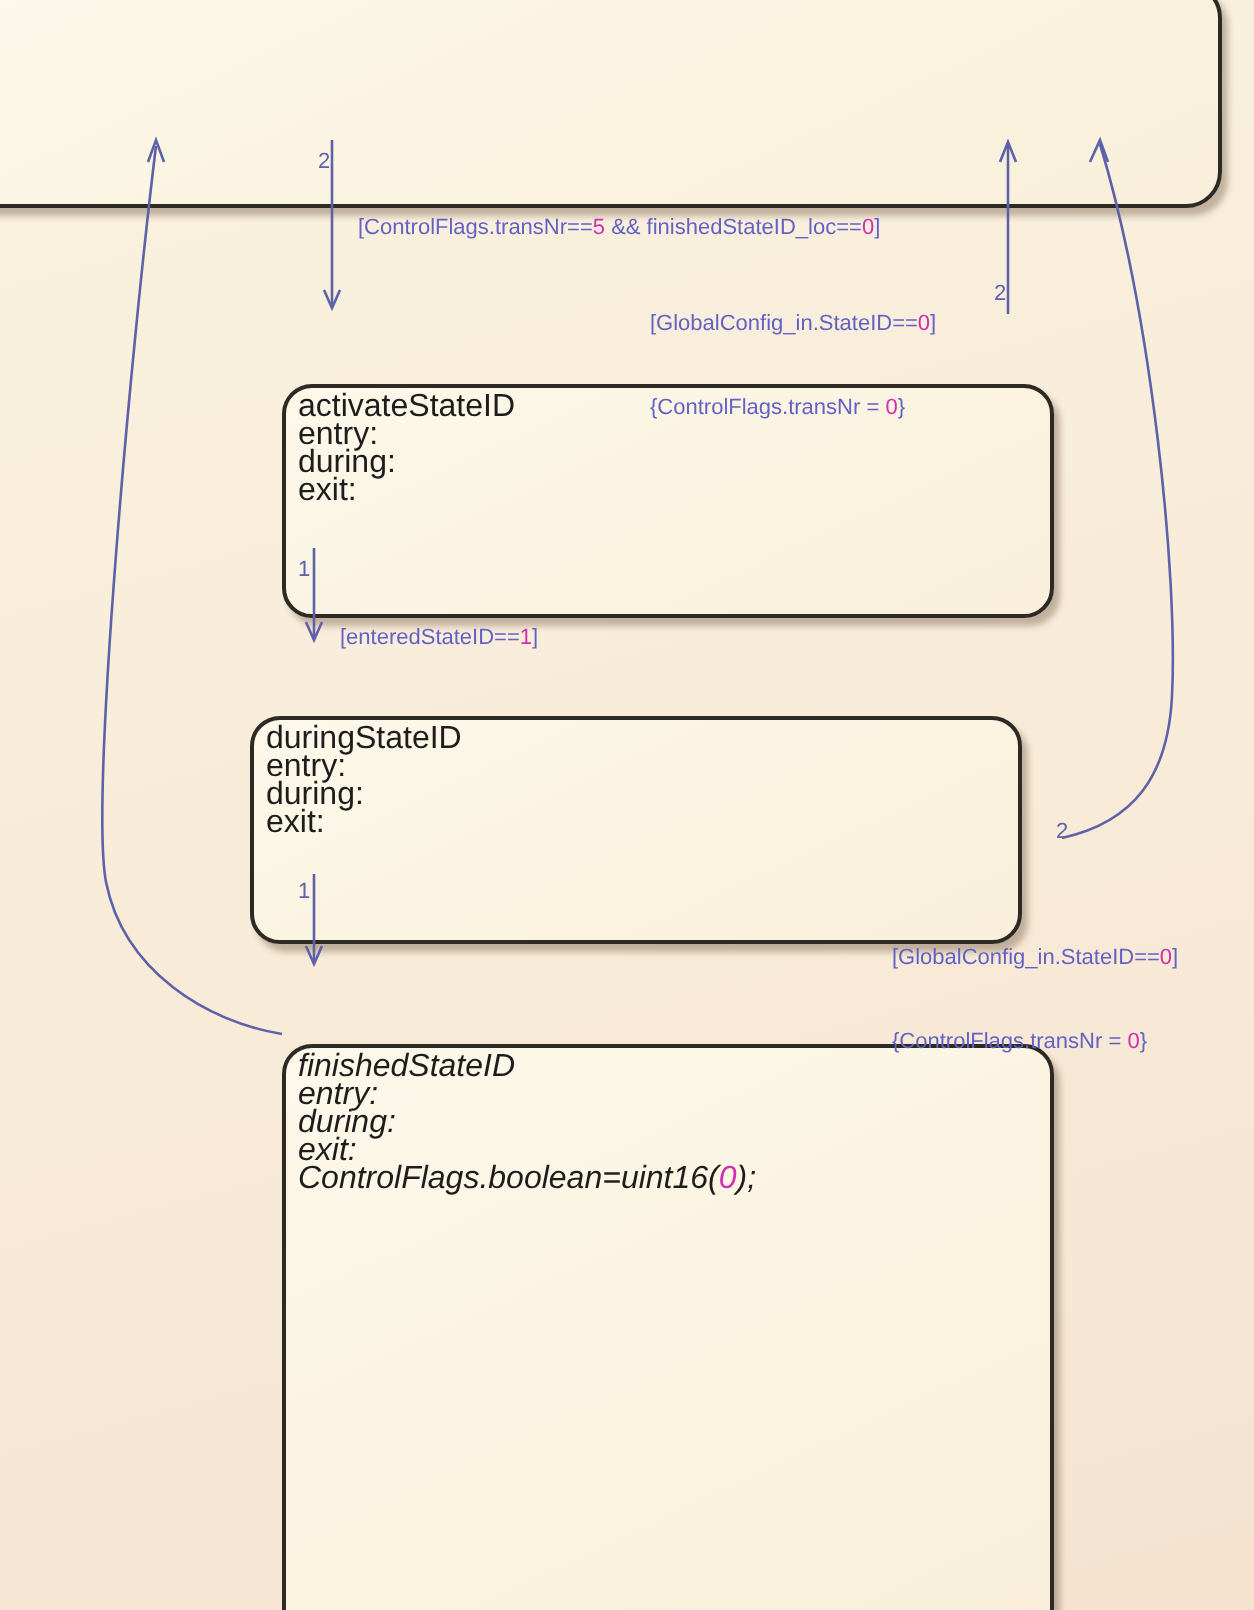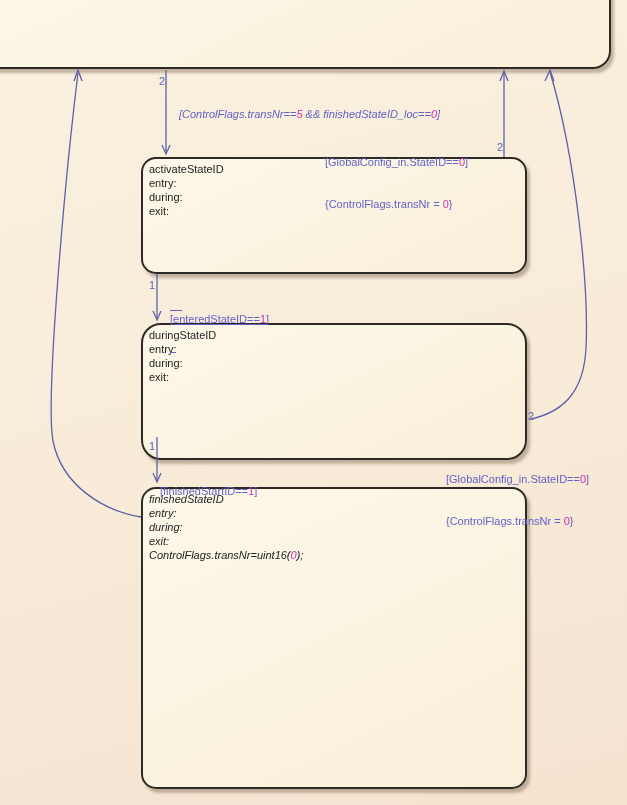--- a/index.html
+++ b/index.html
@@ -7,27 +7,27 @@
   .stage{
     position:relative;width:627px;height:805px;overflow:hidden;
     background:linear-gradient(165deg,#faf1e0 0%,#f8ecd9 48%,#f5e3d0 100%);
   }
   .state{
     position:absolute;box-sizing:border-box;
     border:2px solid #2d2a26;border-radius:15px;
     background:linear-gradient(155deg,#fdf8ea 0%,#faf2de 70%,#f9efdb 100%);
     box-shadow:3px 4px 3px rgba(125,103,80,0.45);
     padding:3px 0 0 6px;
-    color:#1d1d1d;font-size:11px;line-height:14px;
+    color:#1d1d1d;font-size:16px;line-height:14px;margin-top:35px;
   }
   .state-parent{
     left:-32px;top:-44px;width:643px;height:113px;border-radius:18px;
   }
   .state-activate{left:141px;top:157px;width:386px;height:117px;}
-  .state-during {left:141px;top:323px;width:386px;height:137px;border-radius:20px;}
+  .state-during {left:125px;top:323px;width:386px;height:114px;}
   .state-finished{left:141px;top:487px;width:386px;height:302px;font-style:italic;}
   .state-name,.state-line{white-space:pre;}
   .num{color:#ce30ae;}
   .tlabel,.tnum{
     position:absolute;font-size:11px;line-height:14px;color:#6262c6;white-space:pre;
   }
   .tnum{color:#5d61ae;}
   svg.wires{position:absolute;left:0;top:0;pointer-events:none;}
   svg.wires path,svg.wires line,svg.wires polyline{pointer-events:stroke;}
 </style>
@@ -50,21 +50,21 @@
     <div class="state-line"><span>entry:</span></div>
     <div class="state-line"><span>during:</span></div>
     <div class="state-line"><span>exit:</span></div>
   </div>
 
   <div class="state state-finished">
     <div class="state-name">finishedStateID</div>
     <div class="state-line"><span>entry:</span></div>
     <div class="state-line"><span>during:</span></div>
     <div class="state-line"><span>exit:</span></div>
-    <div class="state-line"><span>ControlFlags.transNr=uint16(</span><span class="num">0</span><span>);</span></div>
+    <div class="state-line"><span>ControlFlags.boolean=uint16(</span><span class="num">0</span><span>);</span></div>
   </div>
 
   <svg class="wires" width="627" height="805" viewBox="0 0 627 805" fill="none" stroke="#5d61a8" stroke-width="1.3">
 
     <line x1="166" y1="70" x2="166" y2="152"></line>
     <polyline points="162,145 166,154 170,145"></polyline>
 
     <line x1="504" y1="157" x2="504" y2="73"></line>
     <polyline points="500,81 504,71 508,81"></polyline>
 
@@ -75,39 +75,36 @@
     <polyline points="153,311 157,320 161,311"></polyline>
 
     <line x1="157" y1="437" x2="157" y2="481"></line>
     <polyline points="153,473 157,482 161,473"></polyline>
 
     <path d="M141,517 C104,511 62,486 53,441 C45,398 66,170 78,73"></path>
     <polyline points="74,81 78,70 82,81"></polyline>
   </svg>
 
   <div class="tnum" style="left:159px;top:74px;">2</div>
-  <div class="tlabel" style="left:179px;top:79px;font-style:italic;">
+  <div class="tlabel" style="left:179px;top:79px;">
     <div><span>[ControlFlags.transNr==</span><span class="num">5</span><span> &amp;&amp; finishedStateID_loc==</span><span class="num">0</span><span>]</span></div>
   </div>
 
   <div class="tlabel" style="left:325px;top:127px;">
     <div><span>[GlobalConfig_in.StateID==</span><span class="num">0</span><span>]</span></div>
     <div><span>{ControlFlags.transNr = </span><span class="num">0</span><span>}</span></div>
   </div>
   <div class="tnum" style="left:497px;top:140px;">2</div>
 
   <div class="tnum" style="left:528px;top:409px;">2</div>
   <div class="tlabel" style="left:446px;top:444px;">
     <div><span>[GlobalConfig_in.StateID==</span><span class="num">0</span><span>]</span></div>
     <div><span>{ControlFlags.transNr = </span><span class="num">0</span><span>}</span></div>
   </div>
 
   <div class="tnum" style="left:149px;top:278px;">1</div>
-  <div class="tlabel" style="left:170px;top:284px;text-decoration:underline;">
+  <div class="tlabel" style="left:170px;top:284px;">
     <div><span>[enteredStateID==</span><span class="num">1</span><span>]</span></div>
   </div>
 
   <div class="tnum" style="left:149px;top:439px;">1</div>
-  <div class="tlabel" style="left:160px;top:456px;">
-    <div><span>[finishedStartID==</span><span class="num">1</span><span>]</span></div>
-  </div>
 
 </div>
 
 </body></html>

